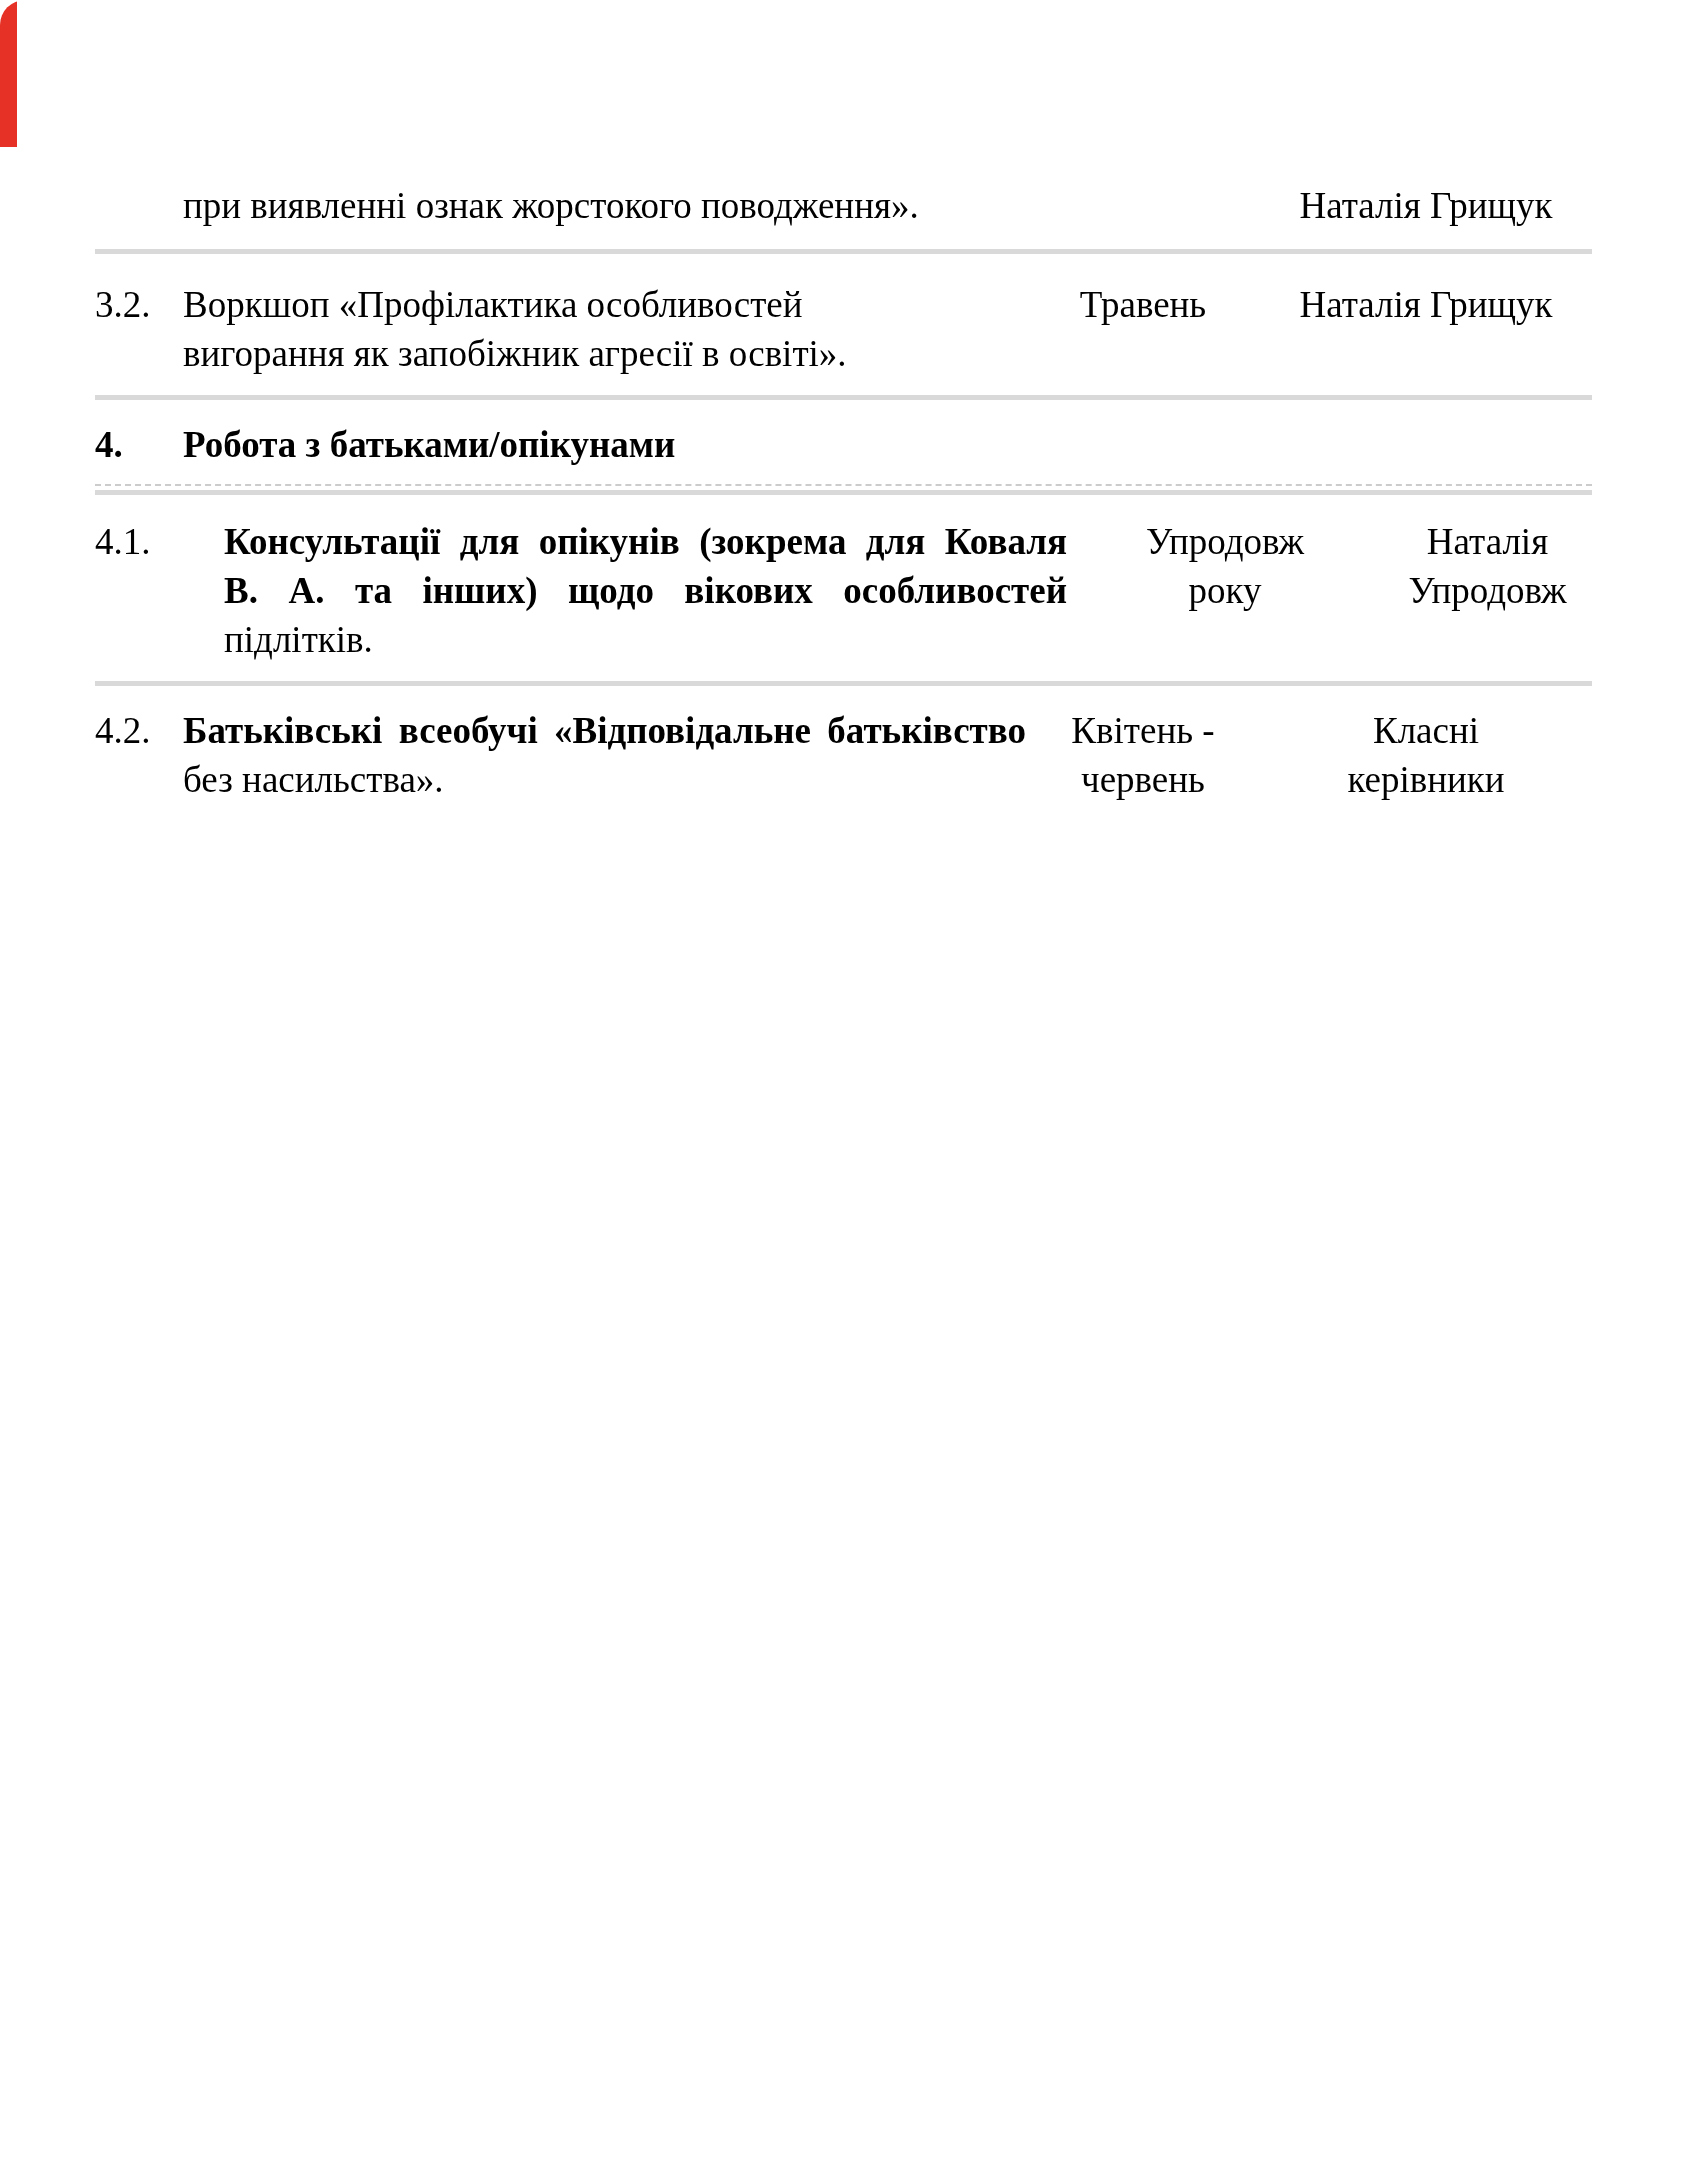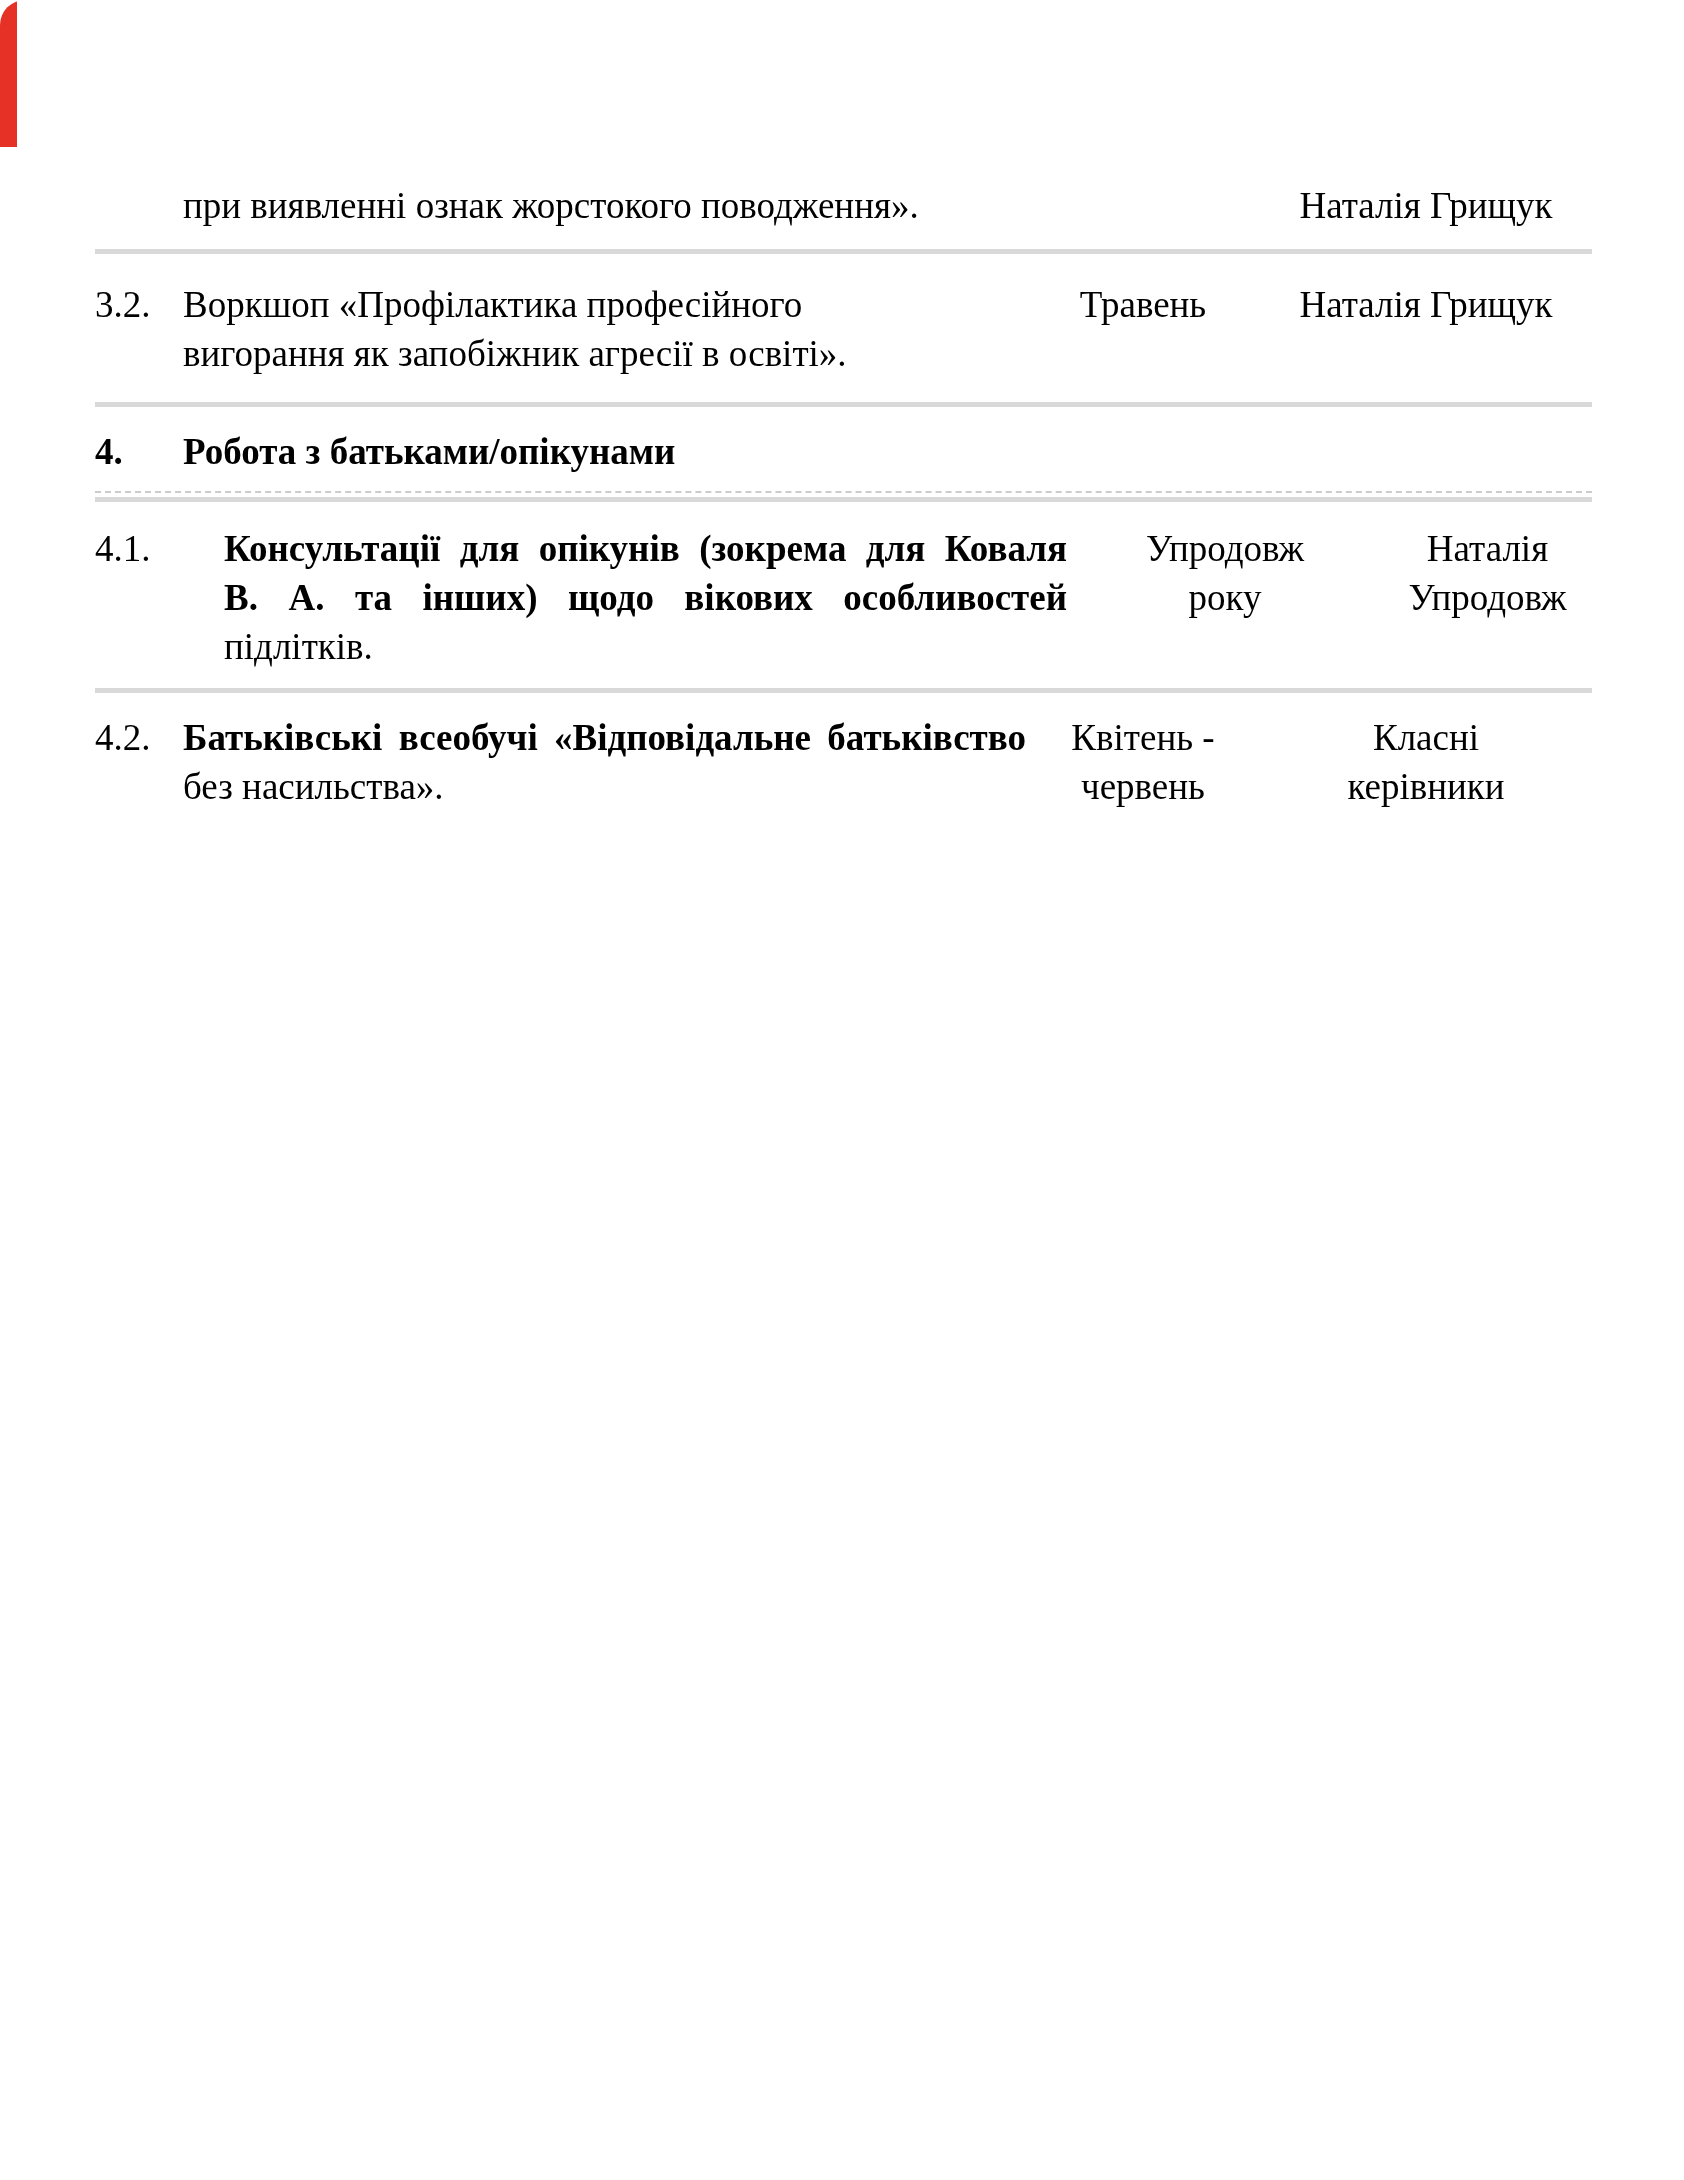--- a/index.html
+++ b/index.html
@@ -51,21 +51,21 @@
     border: none;
     margin: 0;
   }
   .gridline-dashed {
     height: 0;
     border-top: 2.6px dashed #cccccc;
     margin-bottom: 3.4px;
   }
   
   .r1  { padding-top: 181px; padding-bottom: 19px; }
-  .r32 { padding-top: 25.6px;  padding-bottom: 24px; }
+  .r32 { padding-top: 25.6px;  padding-bottom: 17px; }
   .r4  { padding-top: 20.4px;  padding-bottom: 15.3px; }
   .r41 { padding-top: 22px;  padding-bottom: 17px; gap: 41px; }
   .r42 { padding-top: 20.4px;  padding-bottom: 51px; }
 </style>
 </head>
 <body>
 
 <div class="page">
   <div class="red-marker"></div>
 
@@ -80,21 +80,21 @@
       <div class="cell resp">
         <div class="line">Наталія Грищук</div>
       </div>
     </section>
 
     <div class="divider"></div>
 
     <section class="row r32">
       <div class="cell num">3.2.</div>
       <div class="cell task">
-        <div class="line">Воркшоп «Профілактика професійного</div>
+        <div class="line">Воркшоп «Профілактика особливостей</div>
         <div class="line">вигорання як запобіжник агресії в освіті».</div>
       </div>
       <div class="cell period">
         <div class="line">Травень</div>
       </div>
       <div class="cell resp">
         <div class="line">Наталія Грищук</div>
       </div>
     </section>
 

